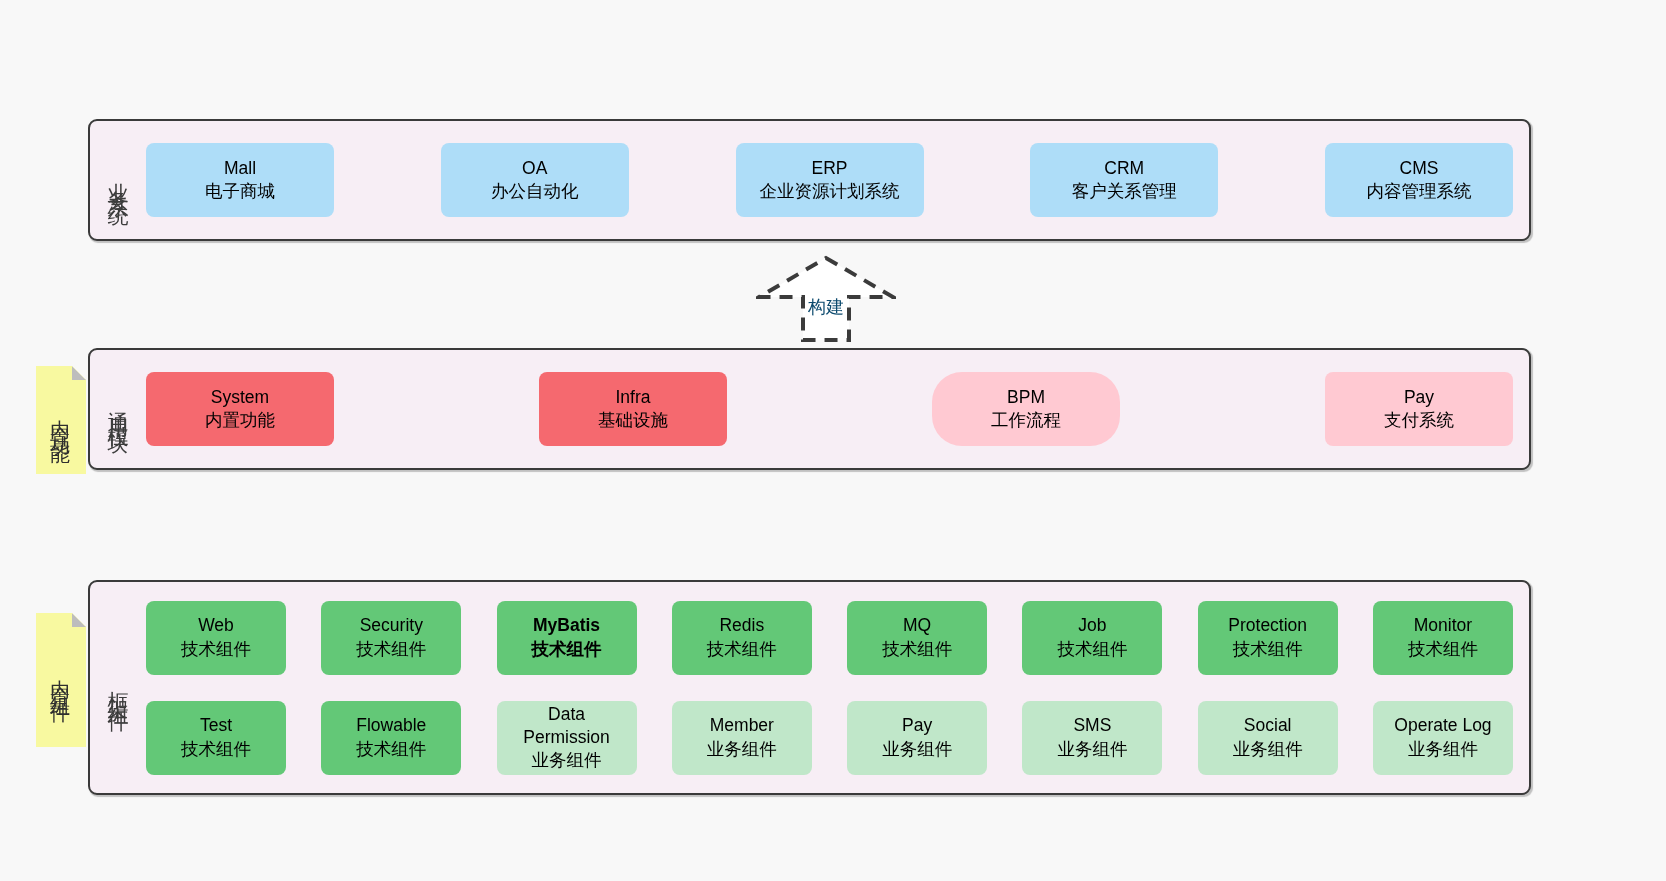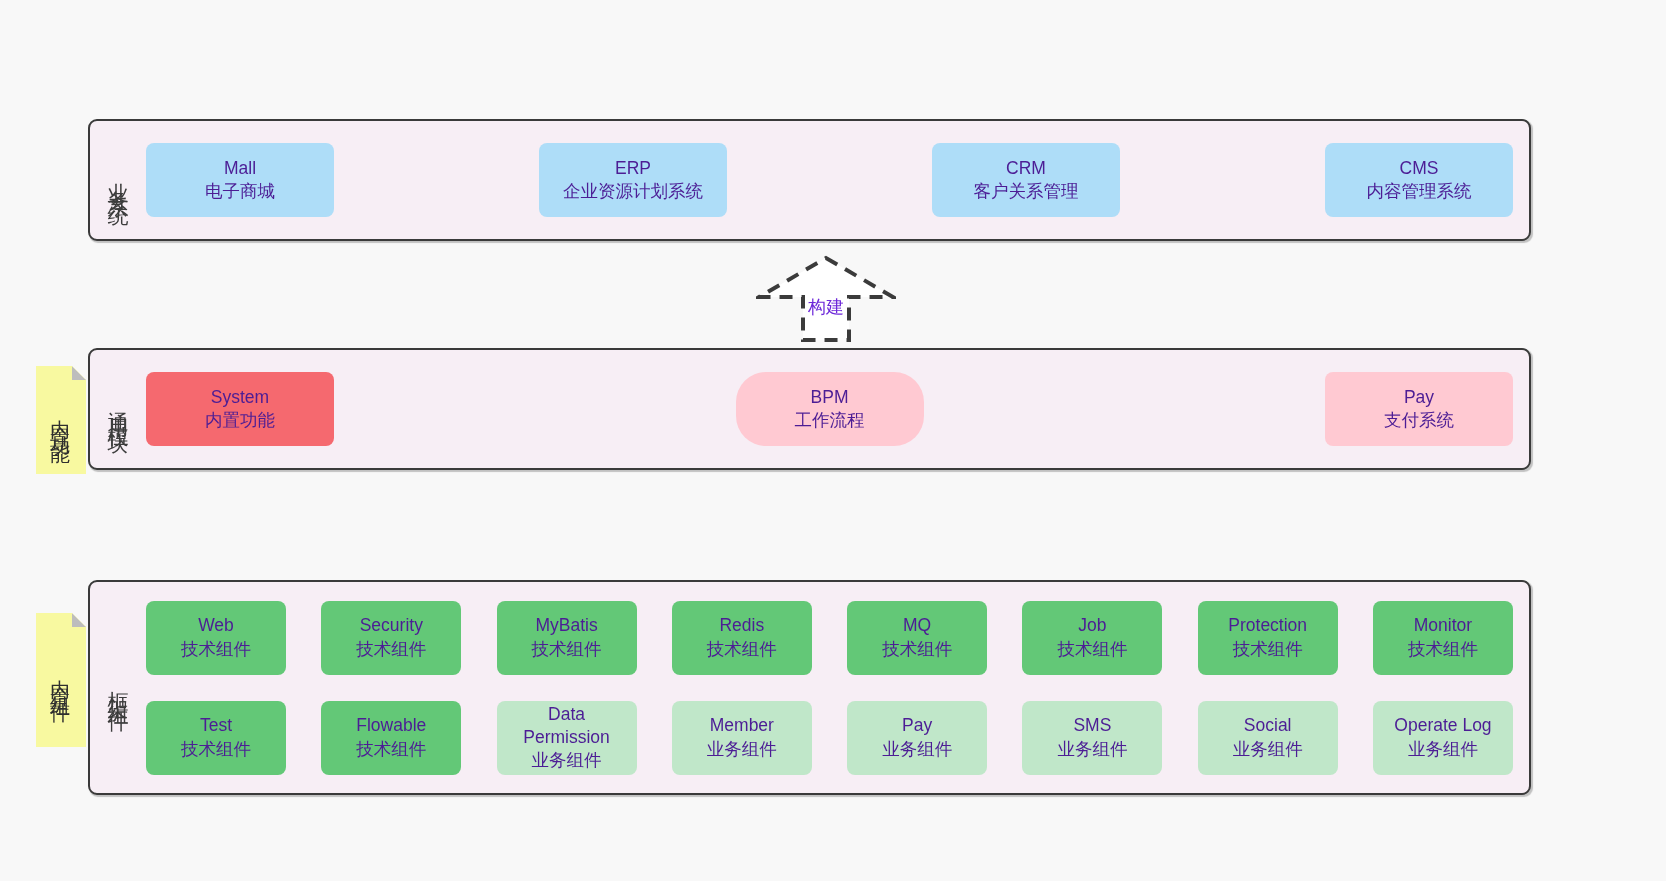--- a/index.html
+++ b/index.html
@@ -54,21 +54,21 @@
     border-radius:8px;
     display:flex;
     flex-direction:column;
     align-items:center;
     justify-content:center;
     text-align:center;
     font-size:17.5px;
     line-height:1.32;
     padding:0 8px;
     box-sizing:border-box;
-    color:#4c1d95;
+    color:#000000;
   }
   .band.wide .box{width:188px;}
   .band.grid .box{width:140px;}
   .sticky{
     position:absolute;
     width:50px;
     box-sizing:border-box;
     background:var(--sticky-bg,#f8f9a0);
     box-shadow:1.5px 1.5px 1px rgba(0,0,0,0.22);
     clip-path:polygon(0 0, calc(100% - 14px) 0, 100% 14px, 100% 100%, 0 100%);
@@ -94,36 +94,40 @@
   }
   .arrow svg{display:block;}
   .arrow-label{
     position:absolute;
     left:50%;
     top:40px;
     transform:translateX(-50%);
     background:#ffffff;
     padding:0 3px;
     font-size:18px;
-    color:#6d28d9;
+    color:#0c4a6e;
     white-space:nowrap;
   }
 </style>
 </head>
 <body>
 
 <div id="canvas">
 
   <section class="band wide" style="top:119px;height:122px;">
     <div class="band-label">业务系统</div>
     <div class="rows">
         <div class="row">
           <div class="box" style="background: rgb(174, 221, 248);">
             <div>Mall</div>
             <div>电子商城</div>
+          </div>
+          <div class="box" style="background: rgb(174, 221, 248);">
+            <div>OA</div>
+            <div>办公自动化</div>
           </div>
           <div class="box" style="background: rgb(174, 221, 248);">
             <div>ERP</div>
             <div>企业资源计划系统</div>
           </div>
           <div class="box" style="background: rgb(174, 221, 248);">
             <div>CRM</div>
             <div>客户关系管理</div>
           </div>
           <div class="box" style="background: rgb(174, 221, 248);">
@@ -146,20 +150,24 @@
       <span>内置功能</span>
       <i class="fold"></i>
     </div>
     <div class="band-label">通用模块</div>
     <div class="rows">
         <div class="row">
           <div class="box" style="background: rgb(245, 105, 111);">
             <div>System</div>
             <div>内置功能</div>
           </div>
+          <div class="box" style="background: rgb(245, 105, 111);">
+            <div>Infra</div>
+            <div>基础设施</div>
+          </div>
           <div class="box" style="background: rgb(255, 201, 210); border-radius: 30px;">
             <div>BPM</div>
             <div>工作流程</div>
           </div>
           <div class="box" style="background: rgb(255, 201, 210);">
             <div>Pay</div>
             <div>支付系统</div>
           </div>
         </div>
       </div>
@@ -175,21 +183,21 @@
     <div class="rows">
         <div class="row">
           <div class="box" style="background: rgb(99, 200, 119);">
             <div>Web</div>
             <div>技术组件</div>
           </div>
           <div class="box" style="background: rgb(99, 200, 119);">
             <div>Security</div>
             <div>技术组件</div>
           </div>
-          <div class="box" style="background: rgb(99, 200, 119);">
+          <div class="box" style="background: rgb(99, 200, 119); font-weight: bold;">
             <div>MyBatis</div>
             <div>技术组件</div>
           </div>
           <div class="box" style="background: rgb(99, 200, 119);">
             <div>Redis</div>
             <div>技术组件</div>
           </div>
           <div class="box" style="background: rgb(99, 200, 119);">
             <div>MQ</div>
             <div>技术组件</div>

